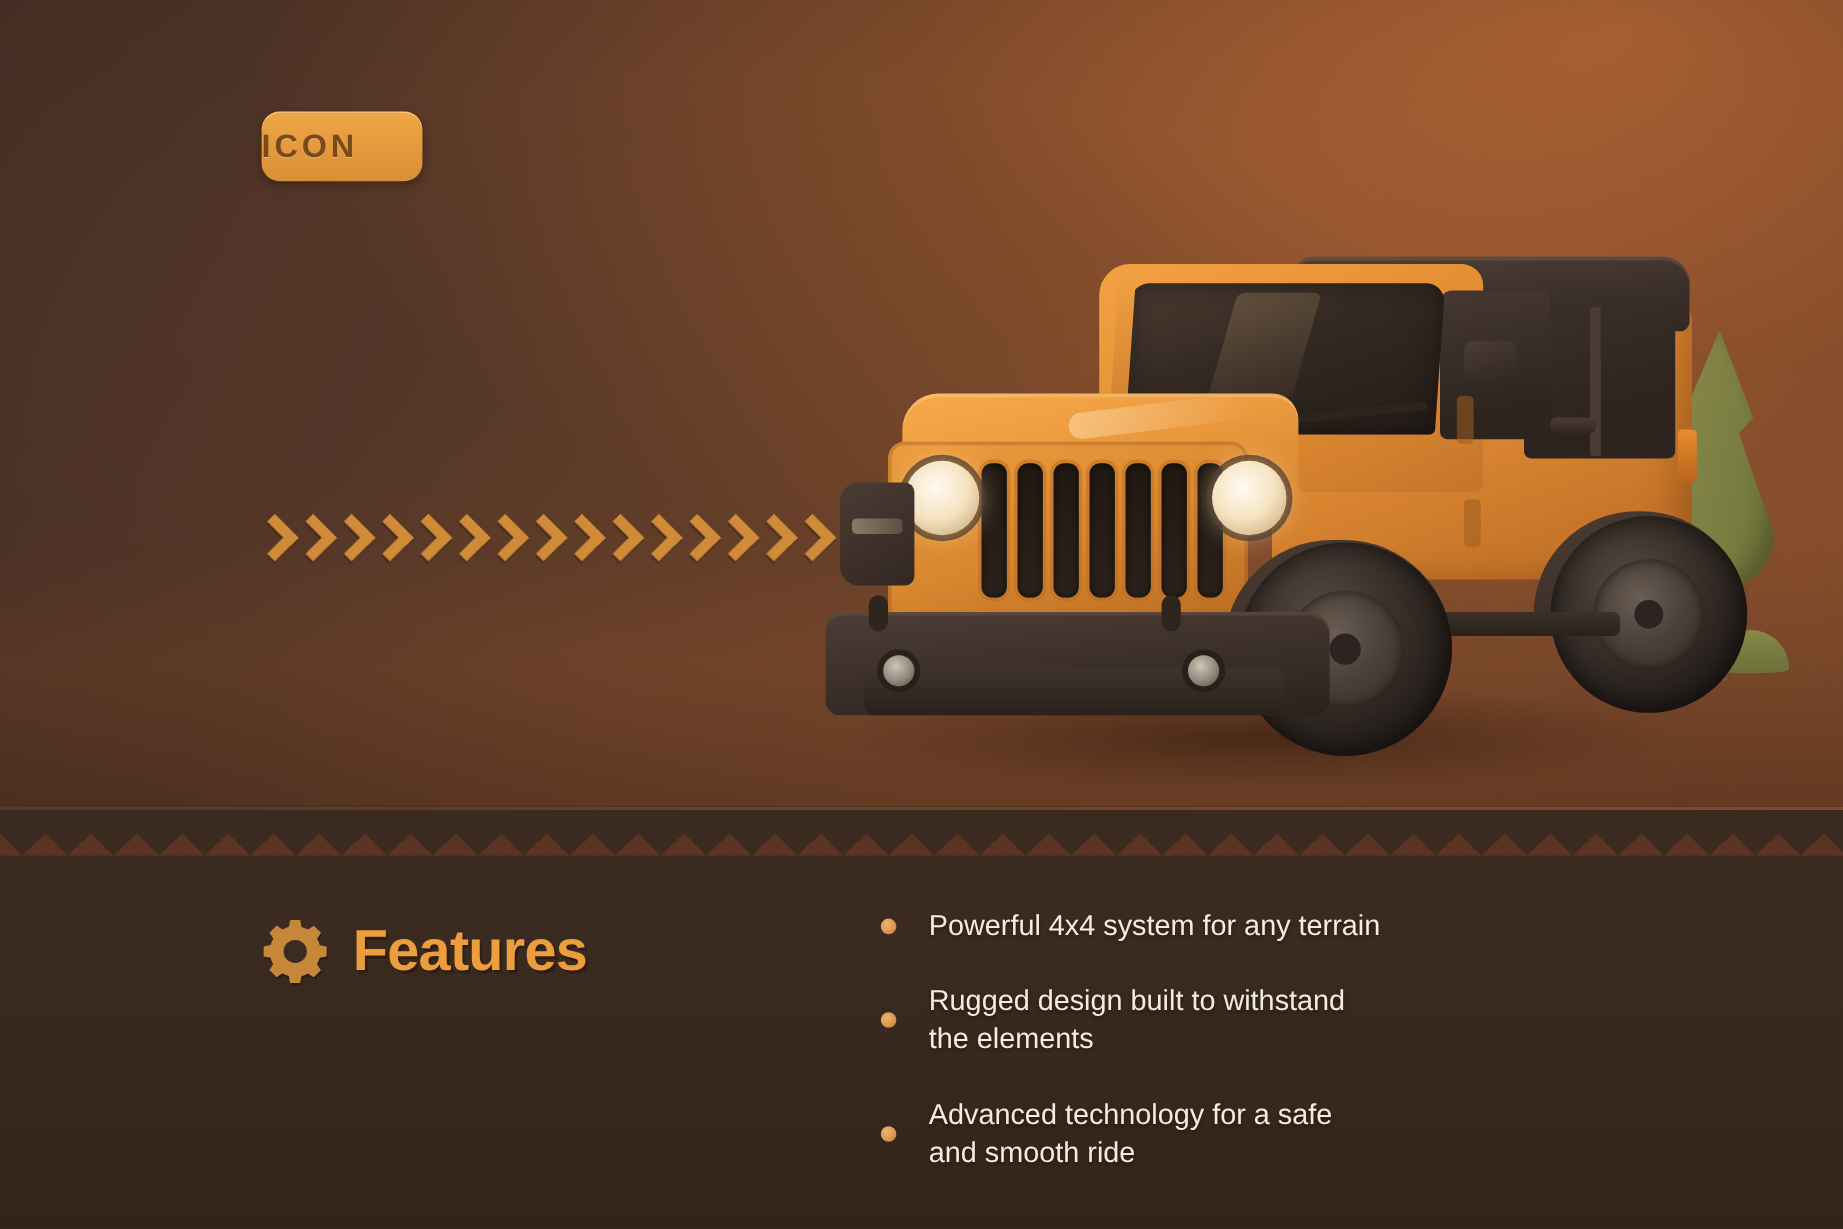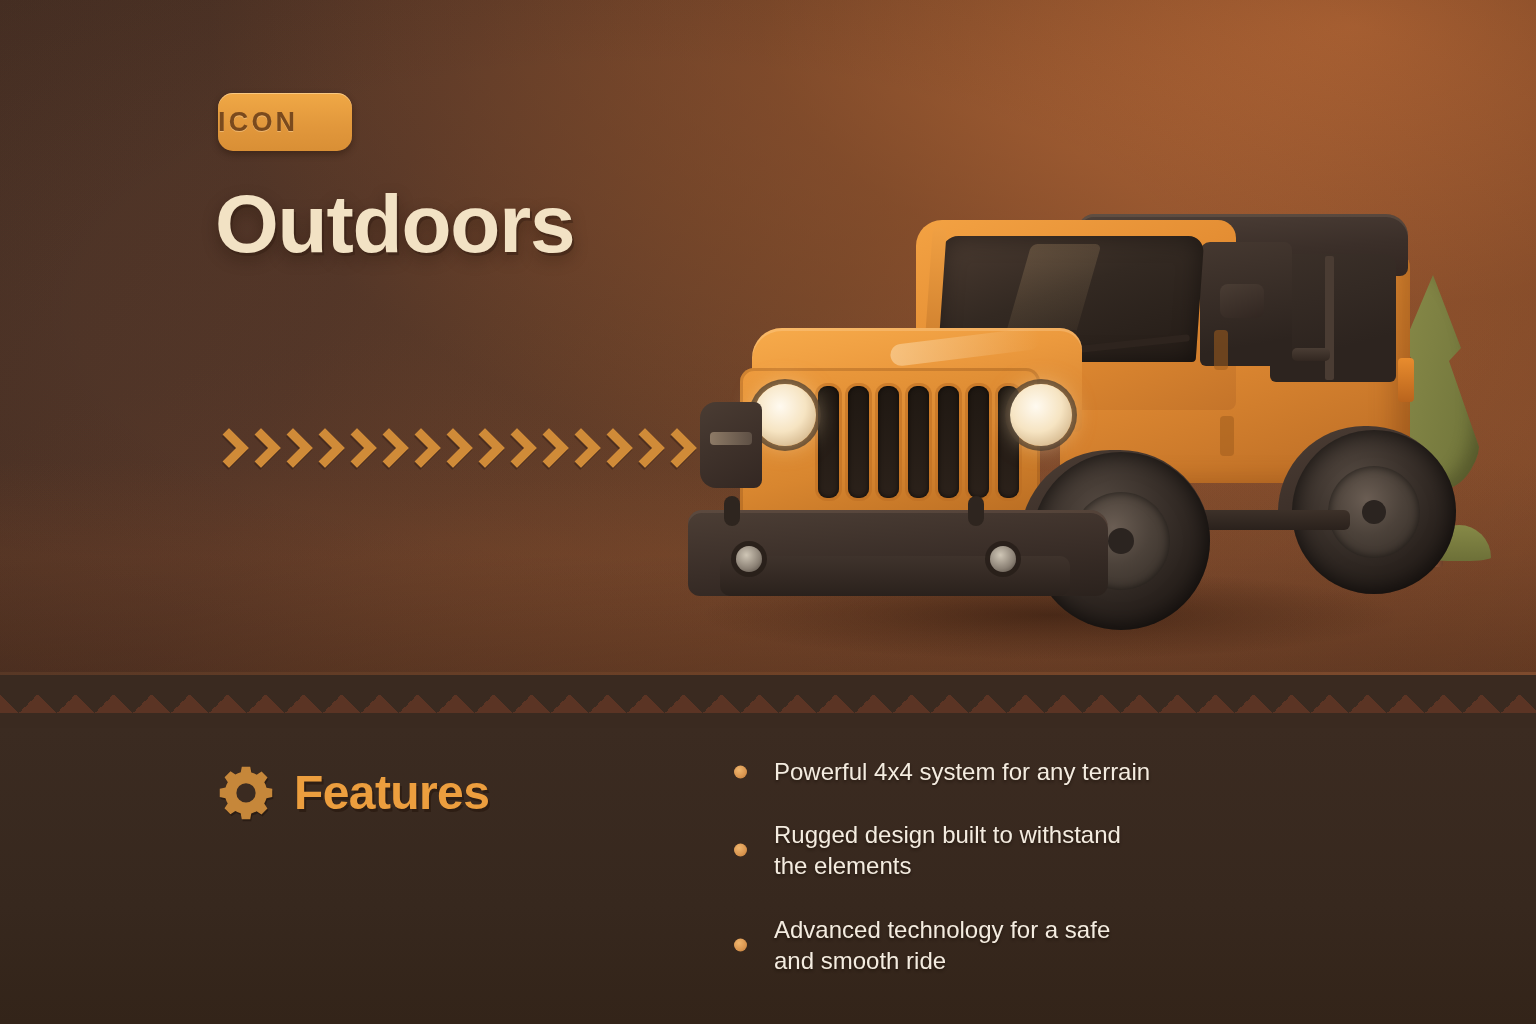--- a/index.html
+++ b/index.html
@@ -320,21 +320,20 @@
 
   <section class="hero">
     <div class="hero-floor"></div>
     <div class="hero-vignette"></div>
 
     <div class="badge">
       <span class="badge-text">ICON</span>
     </div>
 
     <h1 class="headline">
-      <span class="headline-line">Outdoors</span>
     </h1>
 
     <div class="chev-row">
       <span class="chev"></span>
       <span class="chev"></span>
       <span class="chev"></span>
       <span class="chev"></span>
       <span class="chev"></span>
       <span class="chev"></span>
       <span class="chev"></span>

